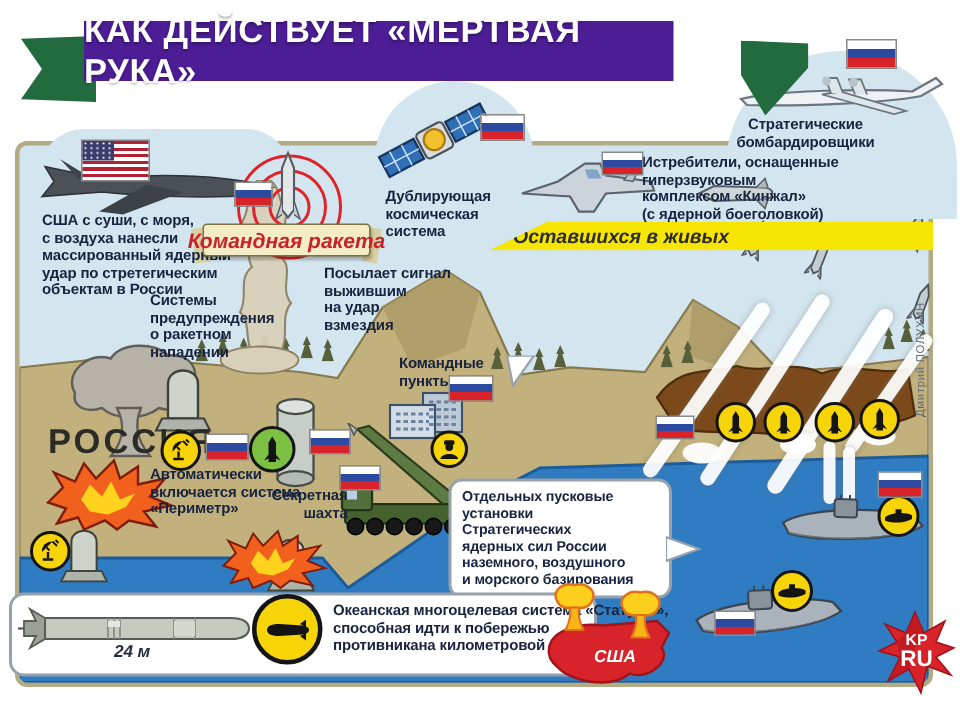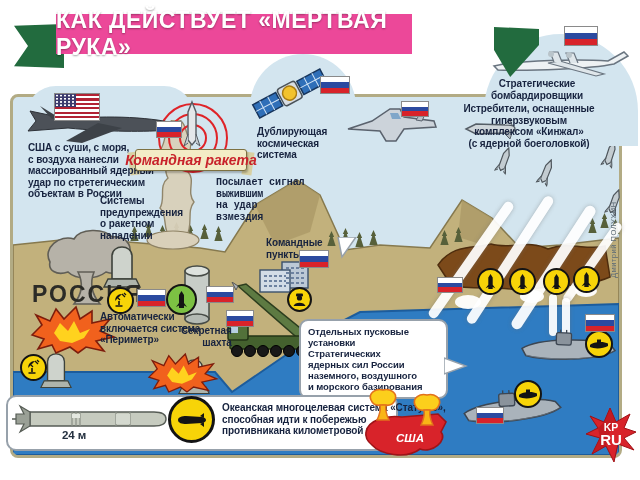--- a/index.html
+++ b/index.html
@@ -28,21 +28,21 @@
 </style>
 </head>
 <body>
 
 <div class="stage">
 
   <div class="ab" style="left:14px;top:24px;width:50px;height:44px;background:#226b3e;
               clip-path:polygon(0 4%,100% 0,100% 100%,0 96%,28% 50%);z-index:10;"></div>
   <div class="ab" style="left:494px;top:27px;width:45px;height:50px;background:#226b3e;
               clip-path:polygon(0 0,100% 4%,100% 36%,36% 100%,0 46%);z-index:10;"></div>
-  <div class="ab" style="left:56px;top:14px;width:356px;height:40px;background:#ec4899;z-index:11;">
+  <div class="ab" style="left:56px;top:14px;width:393px;height:40px;background:#4c1d95;z-index:11;">
     <div class="ribbon-txt">КАК ДЕЙСТВУЕТ «МЕРТВАЯ РУКА»</div>
   </div>
 
   <div class="bubble" style="left:26px;top:86px;width:168px;height:60px;border-radius:30px 30px 8px 8px;"></div>
   <div class="bubble" style="left:250px;top:54px;width:106px;height:86px;border-radius:53px 53px 0 0;"></div>
   <div class="bubble" style="left:484px;top:34px;width:154px;height:112px;border-radius:77px 77px 0 0;"></div>
   <div class="ab" style="left:10px;top:94px;width:612px;height:364px;background:#d3e5ef;
               border:3px solid #b2ab84;border-radius:8px;box-sizing:border-box;z-index:0;"></div>
 
   <svg class="ab" style="left:13px;top:97px;z-index:2;border-radius:5px;" width="606" height="358" viewBox="0 0 606 358">
@@ -115,24 +115,28 @@
   <div class="rf" style="left:401px;top:101px;width:28px;height:16px;"></div>
   <svg class="ab" style="left:346px;top:103px;z-index:5;" width="94" height="46" viewBox="0 0 94 46">
     <path d="M2,26 L26,18 L44,6 L54,6 L58,14 L88,18 L90,24 L58,26 L50,38 L40,38 L34,28 Z" fill="#ccd3da" stroke="#5a626d" stroke-width="1.5"></path>
     <path d="M44,10 L52,10 L55,16 L46,16 Z" fill="#7fa6c9"></path>
     <path d="M70,17 L76,8 L80,9 L76,18 Z" fill="#b9c1c9" stroke="#5a626d" stroke-width="1"></path>
   </svg>
   <svg class="ab" style="left:464px;top:117px;z-index:5;" width="54" height="24" viewBox="0 0 54 24">
     <path d="M2,12 L12,7 L44,8 C49,8 51,10 51,12 C51,14 49,16 44,16 L12,17 Z" fill="#cfd6da" stroke="#555e66" stroke-width="1.4"></path>
     <path d="M40,8 L46,2 L48,8 M40,16 L46,22 L48,16" fill="#aeb7bd" stroke="#555e66" stroke-width="1"></path>
   </svg>
-  <div class="t" style="left:428px;top:103px;width:202px;text-align:center;">Истребители, оснащенные гиперзвуковым
+  <div class="t" style="left:428px;top:103px;width:202px;text-align:left;">Истребители, оснащенные гиперзвуковым
 комплексом «Кинжал»
 (с ядерной боеголовкой)</div>
 
+  <div class="ab" style="left:326px;top:148px;width:296px;height:19px;background:#f6e500;z-index:2;
+              clip-path:polygon(13% 0,100% 0,100% 100%,0 100%);">
+    <div class="ab" style="left:16px;top:2px;font-size:13px;font-style:italic;font-weight:800;color:#2d2c28;white-space:nowrap;">Оставшихся в живых</div>
+  </div>
 
   <svg class="ab" style="left:151px;top:100px;z-index:4;" width="84" height="80" viewBox="0 0 84 80">
     <circle cx="42" cy="38" r="13" fill="none" stroke="#df2328" stroke-width="2"></circle>
     <circle cx="42" cy="38" r="24" fill="none" stroke="#df2328" stroke-width="2"></circle>
     <circle cx="42" cy="38" r="34" fill="none" stroke="#df2328" stroke-width="2"></circle>
   </svg>
   <svg class="ab" style="left:183px;top:100px;z-index:5;" width="18" height="54" viewBox="0 0 18 54">
     <path d="M9,2 L13,12 L13,40 L9,45 L5,40 L5,12 Z" fill="#e4e7ea" stroke="#555c63" stroke-width="1.4"></path>
     <path d="M5,34 L1,46 L5,43 M13,34 L17,46 L13,43" fill="#c6ccd1" stroke="#555c63" stroke-width="1"></path>
   </svg>
@@ -141,21 +145,21 @@
   <div class="ab" style="left:243px;top:152px;width:10px;height:23px;background:#d8d0a2;transform:rotate(8deg);z-index:5;"></div>
   <div class="ab" style="left:135px;top:149px;width:112px;height:22px;background:#f3ecc6;border:1.5px solid #7d7142;
               border-radius:3px;z-index:6;box-shadow:1px 2px 2px rgba(0,0,0,.25);display:flex;
               align-items:center;justify-content:center;box-sizing:border-box;">
     <span style="color:#c8232b;font-style:italic;font-weight:800;font-size:14px;white-space:nowrap;">Командная ракета</span>
   </div>
   <svg class="ab" style="left:142px;top:120px;z-index:3;" width="62" height="130" viewBox="0 0 62 130">
     <path d="M30,0 C20,10 26,20 18,30 C28,36 20,48 26,58 C16,66 24,78 18,88 C26,96 20,108 28,118 L44,118 C52,104 44,92 52,82 C44,72 54,60 46,52 C54,40 44,32 50,22 C42,14 46,6 38,0 Z" fill="#d9d0ba" stroke="#8d8164" stroke-width="1.4" opacity=".95"></path>
     <ellipse cx="31" cy="120" rx="26" ry="9" fill="#d9d0ba" stroke="#8d8164" stroke-width="1.2"></ellipse>
   </svg>
-  <div class="t" style="left:216px;top:177px;font-family:Liberation Mono, monospace;">Посылает сигнал
+  <div class="t" style="left:216px;top:177px;">Посылает сигнал
 выжившим
 на удар
 взмездия</div>
 
   <div class="t" style="left:100px;top:195px;">Системы
 предупреждения
 о ракетном
 нападении</div>
 
   <svg class="ab" style="left:336px;top:237px;z-index:5;" width="22" height="22" viewBox="0 0 22 22">
@@ -356,21 +360,21 @@
 
   <div class="wbox" style="left:6px;top:395px;width:392px;height:56px;border-radius:10px;z-index:5;"></div>
   <svg class="ab" style="left:12px;top:402px;z-index:6;" width="160" height="34" viewBox="0 0 160 34">
     <path d="M18,10 L142,10 C150,10 154,13 154,17 C154,21 150,24 142,24 L18,24 Z" fill="#c6cbbf" stroke="#565c55" stroke-width="1.4"></path>
     <path d="M60,10 L60,24 M64,10 L64,24 M68,10 L68,24 M104,10 L104,24 M118,10 L118,24" stroke="#8a9086" stroke-width="1.2"></path>
     <rect x="60" y="12" width="8" height="4" fill="#e4e8e0"></rect>
       <rect x="104" y="12" width="14" height="10" fill="#d4d9cf"></rect>
     <path d="M18,10 L8,4 L12,12 L4,12 L4,22 L12,22 L8,30 L18,24 Z" fill="#9aa096" stroke="#565c55" stroke-width="1.2"></path>
     <path d="M4,17 L0,17" stroke="#565c55" stroke-width="1.5"></path>
   </svg>
-  <div class="t" style="left:62px;top:429px;font-size:11.5px;color:#24303f;z-index:7;">24 м</div>
+  <div class="t" style="left:76px;top:429px;font-size:11.5px;font-style:italic;color:#24303f;z-index:7;">24 м</div>
   <div class="badge" style="left:168px;top:396px;width:47px;height:47px;border-width:3px;">
     <svg width="32" height="14" viewBox="0 0 32 14">
       <path d="M2,7 C2,4 6,3 10,3 L26,4 C29,4.5 30,6 30,7 C30,8 29,9.5 26,10 L10,11 C6,11 2,10 2,7 Z" fill="#141414"></path>
       <path d="M24,3 L28,0 L28,5 M24,11 L28,14 L28,9" fill="#141414"></path>
     </svg>
   </div>
   <div class="t" style="left:222px;top:402px;z-index:7;">Океанская многоцелевая система «Статус-6»,
 способная идти к побережью
 противникана километровой глубине.</div>
 

